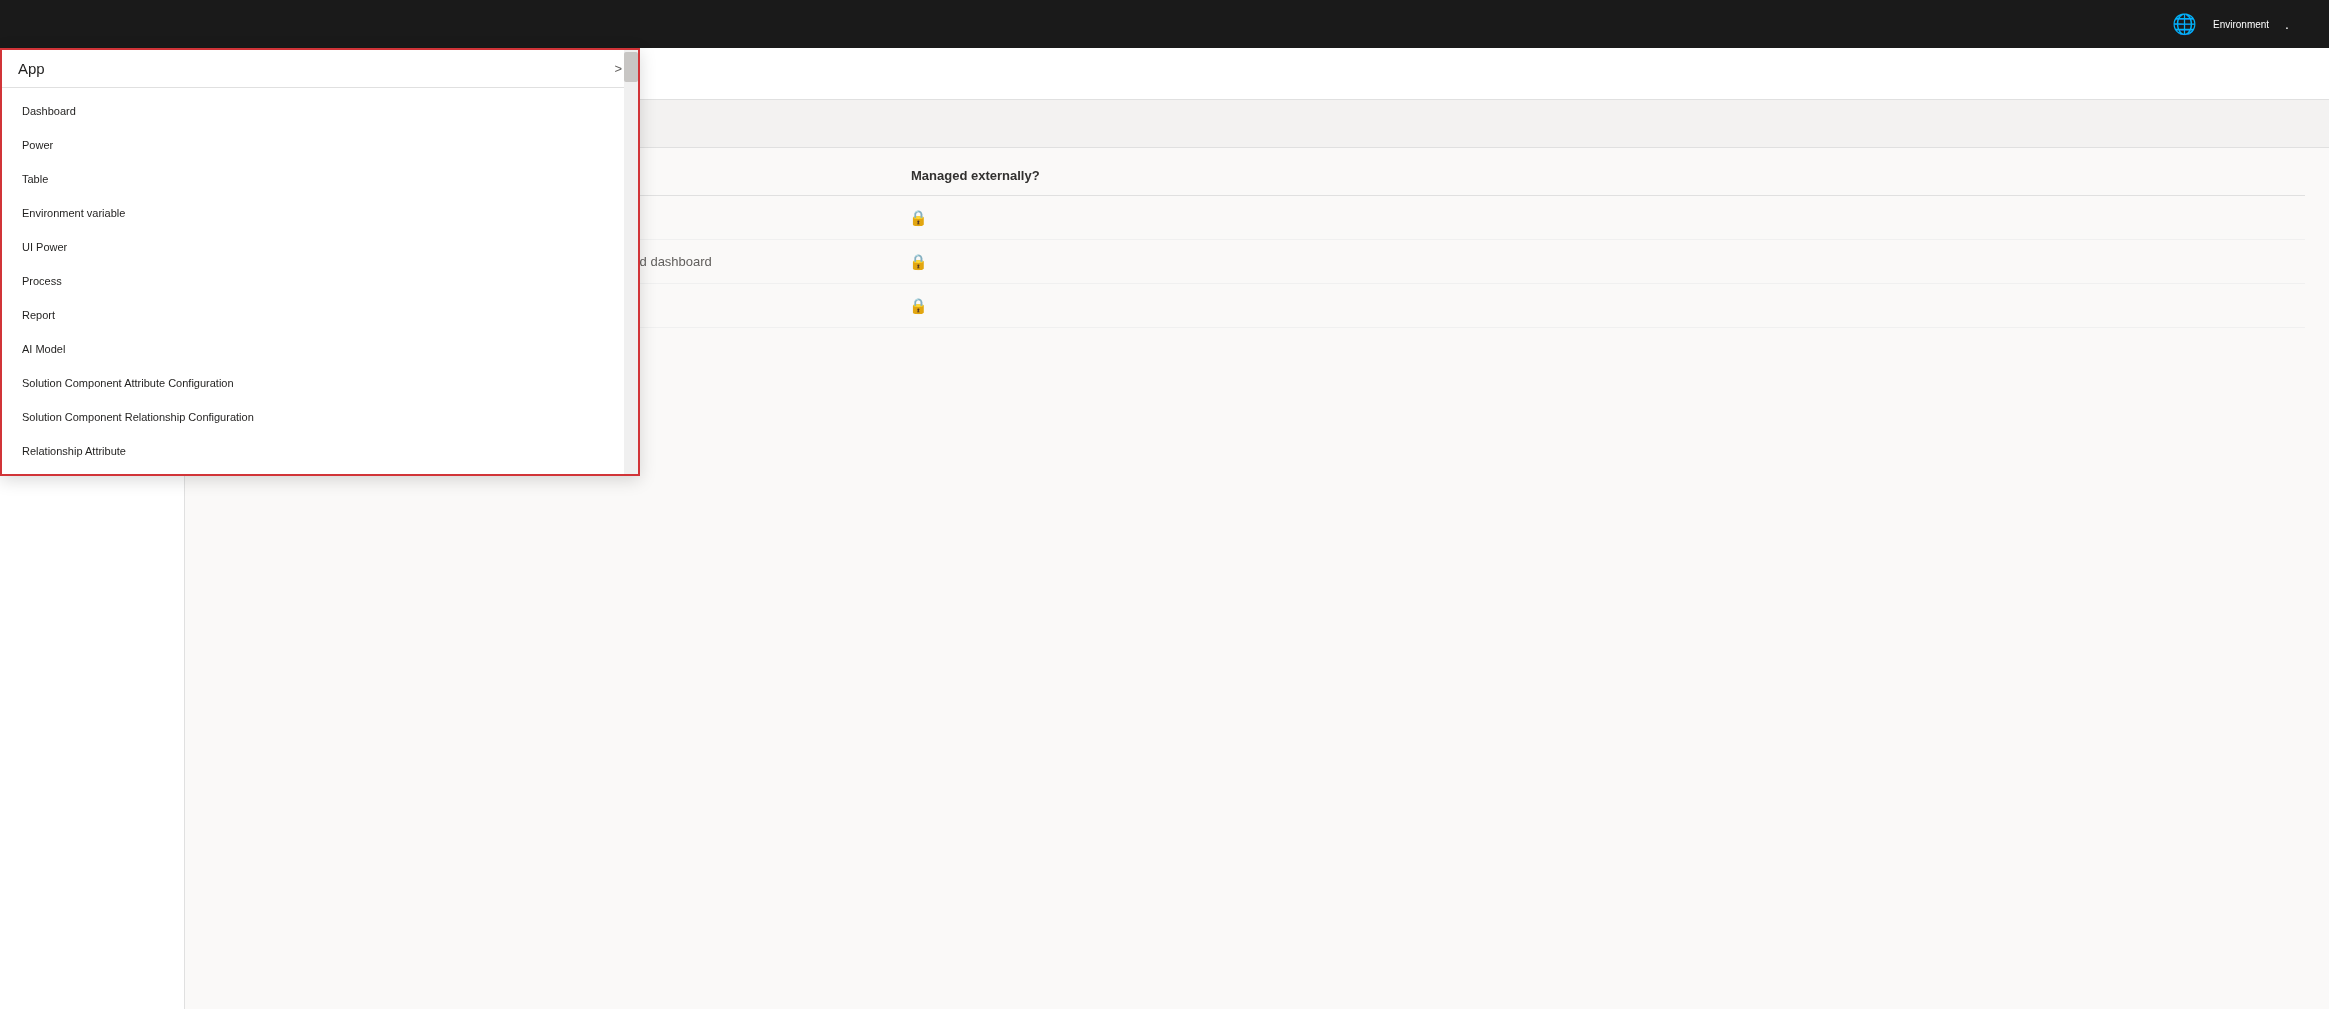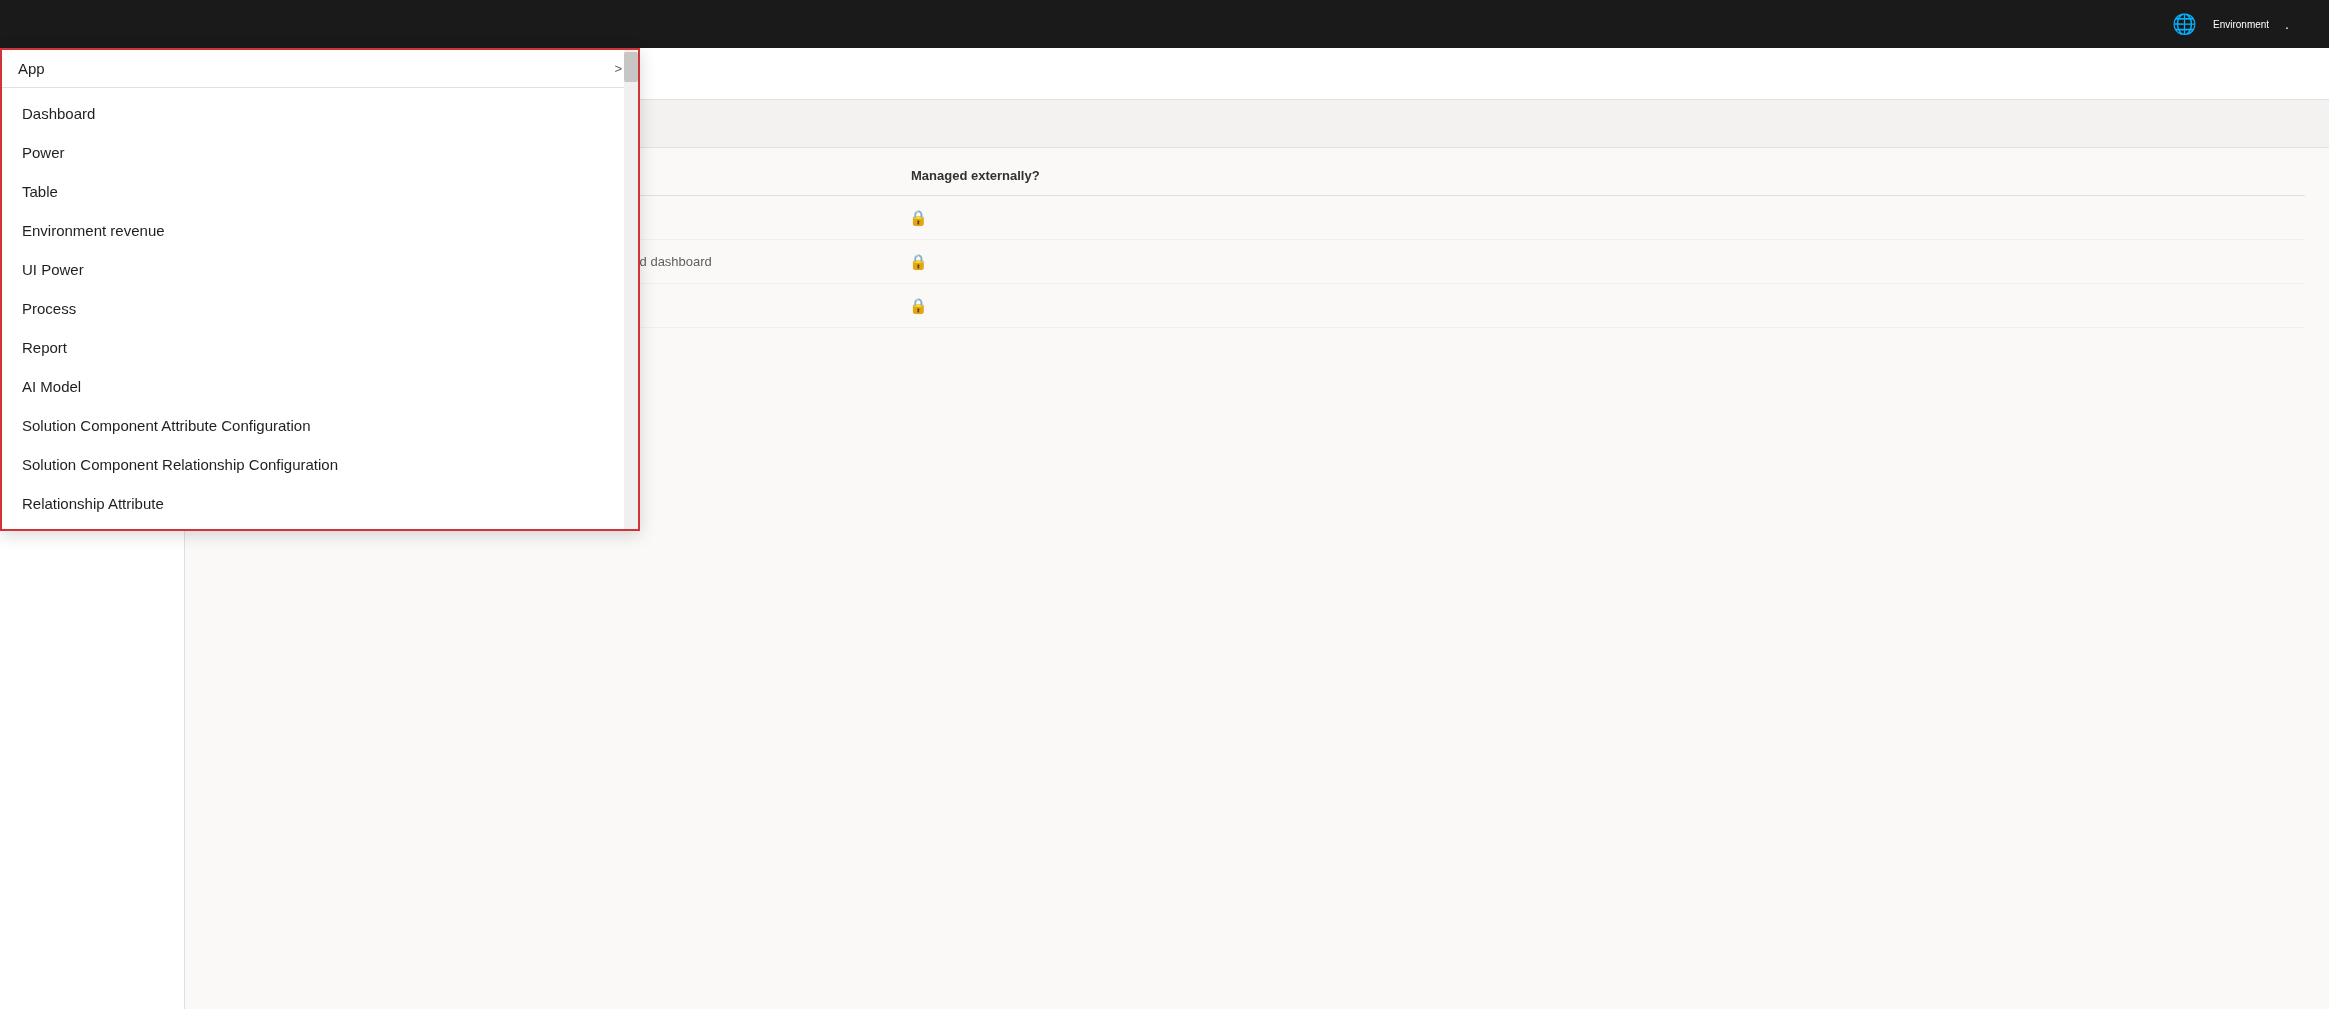--- a/index.html
+++ b/index.html
@@ -241,21 +241,21 @@
       position: absolute;
       top: 2px;
     }
     .dropdown-items {
       padding: 6px 0;
       max-height: 640px;
       overflow-y: auto;
     }
     .dropdown-item {
       padding: 11px 20px;
-      font-size: 15px;
+      font-size: 11px;
       color: #201f1e;
       cursor: pointer;
       display: flex;
       align-items: center;
     }
   </style>
 </head>
 <body>
 
 <div class="top-bar">
@@ -364,21 +364,21 @@
     <span class="dropdown-header-label">App</span>
     <span class="dropdown-header-chevron">&gt;</span>
     <div class="dropdown-scrollbar">
       <div class="dropdown-scrollbar-thumb"></div>
     </div>
   </div>
   <div class="dropdown-items" id="dropdown-items-container">
   <div class="dropdown-item">Dashboard</div>
       <div class="dropdown-item">Power</div>
       <div class="dropdown-item">Table</div>
-      <div class="dropdown-item">Environment revenue</div>
+      <div class="dropdown-item">Environment variable</div>
       <div class="dropdown-item">UI Power</div>
       <div class="dropdown-item">Process</div>
       <div class="dropdown-item">Report</div>
       <div class="dropdown-item">AI Model</div>
       <div class="dropdown-item">Solution Component Attribute Configuration</div>
       <div class="dropdown-item">Solution Component Relationship Configuration</div>
       <div class="dropdown-item">Relationship Attribute</div>
     </div>
 </div>
 

